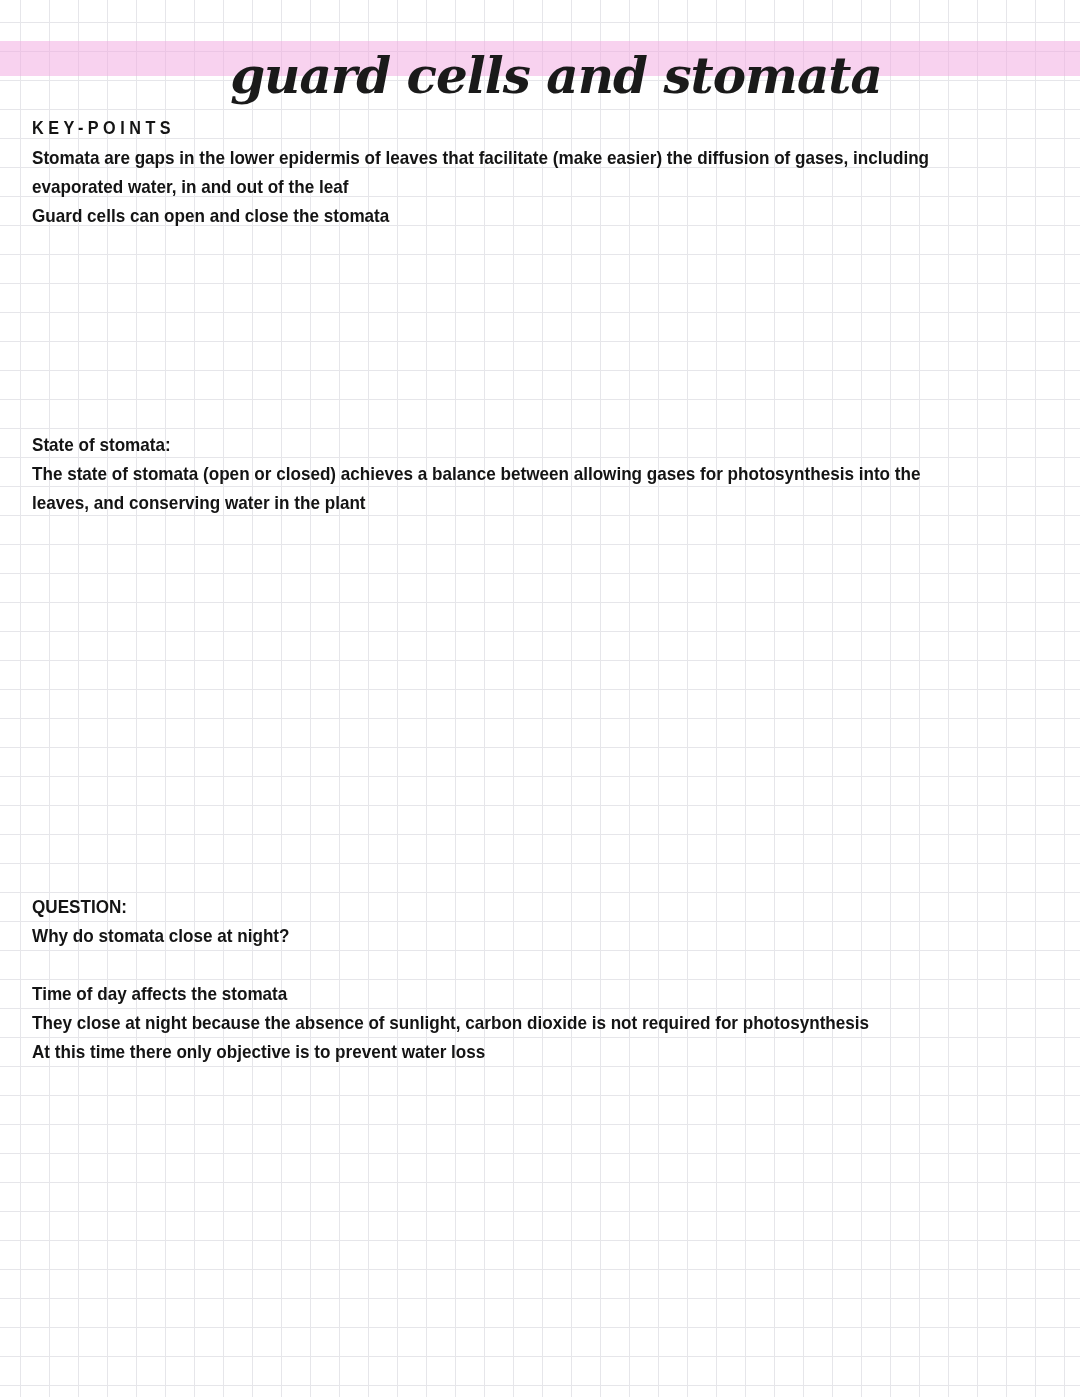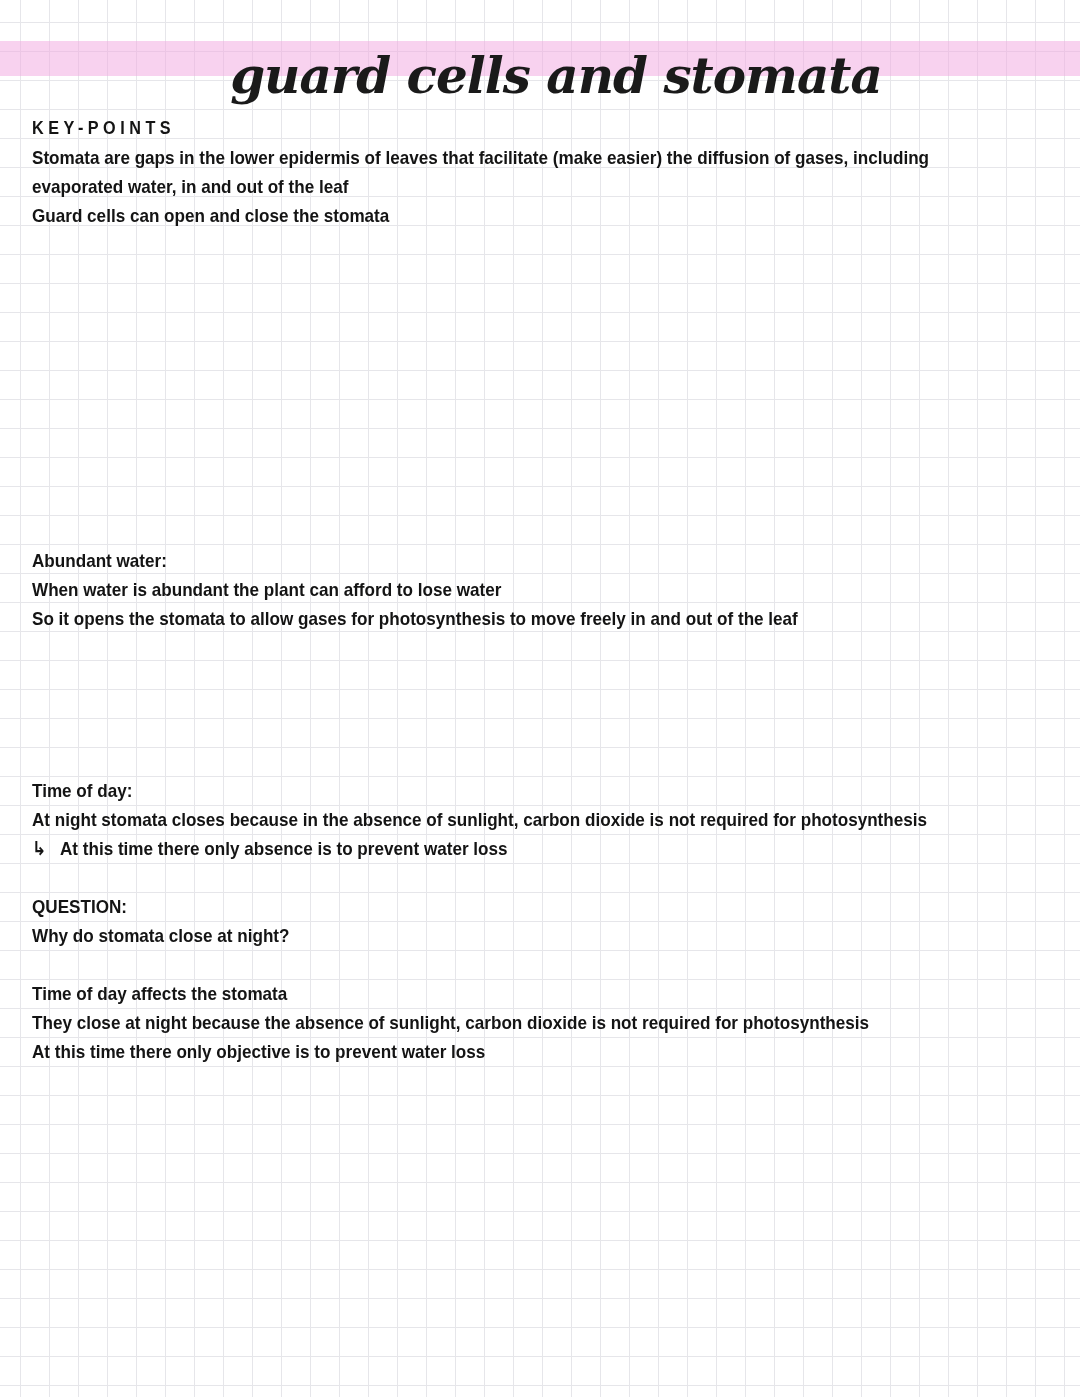--- a/index.html
+++ b/index.html
@@ -52,33 +52,28 @@
 
   <section class="sec" style="top:114px">
     <div class="line kp">KEY-POINTS</div>
     <div class="line">Stomata are gaps in the lower epidermis of leaves that facilitate (make easier) the diffusion of gases, including</div>
     <div class="line">evaporated water, in and out of the leaf</div>
     <div class="line">Guard cells can open and close the stomata</div>
   </section>
 
 
 
-
-  <section class="sec" style="top:546px">
-    <div class="line">Abundant water:</div>
-    <div class="line">When water is abundant the plant can afford to lose water</div>
-    <div class="line">So it opens the stomata to allow gases for photosynthesis to move freely in and out of the leaf</div>
+  <section class="sec" style="top:430px">
+    <div class="line">State of stomata:</div>
+    <div class="line">The state of stomata (open or closed) achieves a balance between allowing gases for photosynthesis into the</div>
+    <div class="line">leaves, and conserving water in the plant</div>
   </section>
 
 
-  <section class="sec" style="top:776px">
-    <div class="line">Time of day:</div>
-    <div class="line">At night stomata closes because in the absence of sunlight, carbon dioxide is not required for photosynthesis</div>
-    <div class="line">↳   At this time there only absence is to prevent water loss</div>
-  </section>
+
 
   <section class="sec" style="top:979px">
     <div class="line">Time of day affects the stomata</div>
     <div class="line">They close at night because the absence of sunlight, carbon dioxide is not required for photosynthesis</div>
     <div class="line">At this time there only objective is to prevent water loss</div>
   </section>
 
   <section class="sec" style="top:892px">
     <div class="line">QUESTION:</div>
     <div class="line">Why do stomata close at night?</div>

